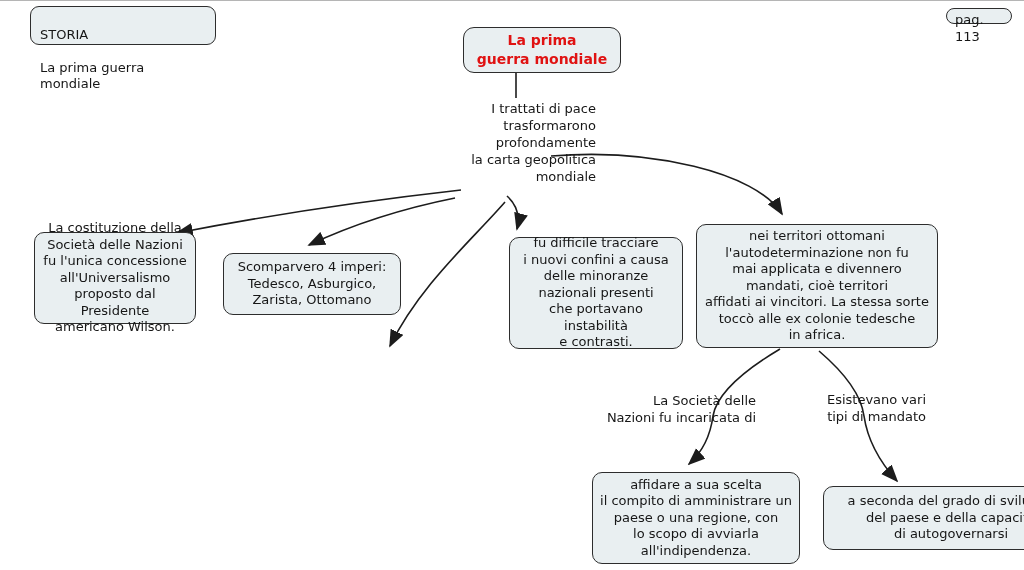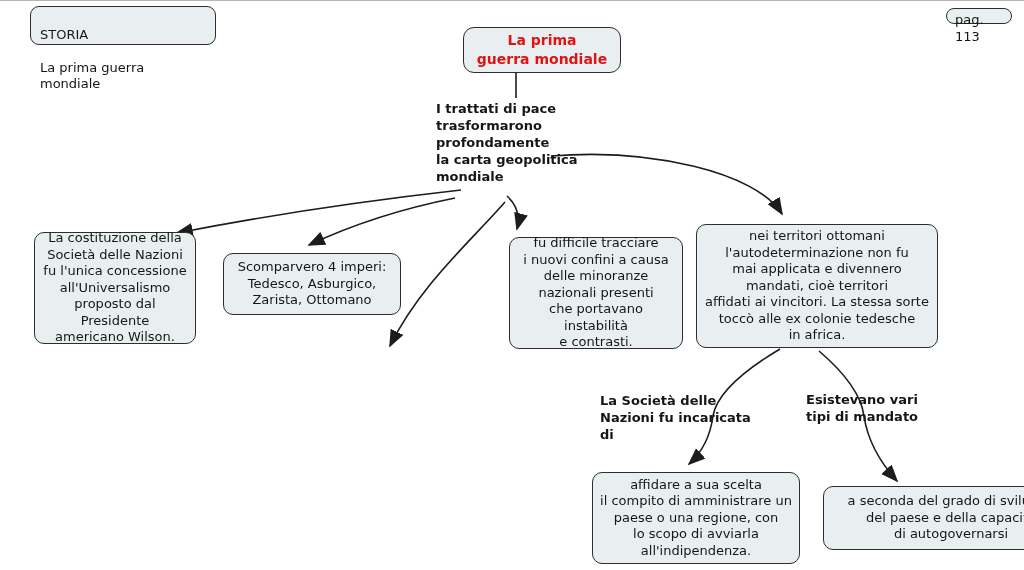--- a/index.html
+++ b/index.html
@@ -45,23 +45,22 @@
     align-items: center;
     justify-content: center;
     padding: 4px 6px;
     margin-left: 26px;
   }
   .plain {
     position: absolute;
     box-sizing: border-box;
     font-size: 13px;
     line-height: 17px;
-    text-align: left;
+    text-align: right;
     white-space: pre-line;
-    font-weight: bold;
   }
   .header-box {
     position: absolute;
     box-sizing: border-box;
     background: #e9eff1;
     border: 1.6px solid #2d2d2d;
     border-radius: 9px;
     font-size: 13px;
     line-height: 16.5px;
     text-align: left;
@@ -108,21 +107,21 @@
 
   <div class="box title-box" style="left:437px; top:27px; width:158px; height:46px;">La prima
 guerra mondiale</div>
 
   <div class="plain" style="left:436px; top:100px; width:160px;">I trattati di pace
 trasformarono
 profondamente
 la carta geopolitica
 mondiale</div>
 
-  <div class="box" style="left:8px; top:232px; width:162px; height:112px;">La costituzione della
+  <div class="box" style="left:8px; top:232px; width:162px; height:92px;">La costituzione della
 Società delle Nazioni
 fu l'unica concessione
 all'Universalismo
 proposto dal Presidente
 americano Wilson.</div>
 
   <div class="box" style="left:197px; top:253px; width:178px; height:62px;text-align:center;">Scomparvero 4 imperi:
 Tedesco, Asburgico,
 Zarista, Ottomano</div>
 

